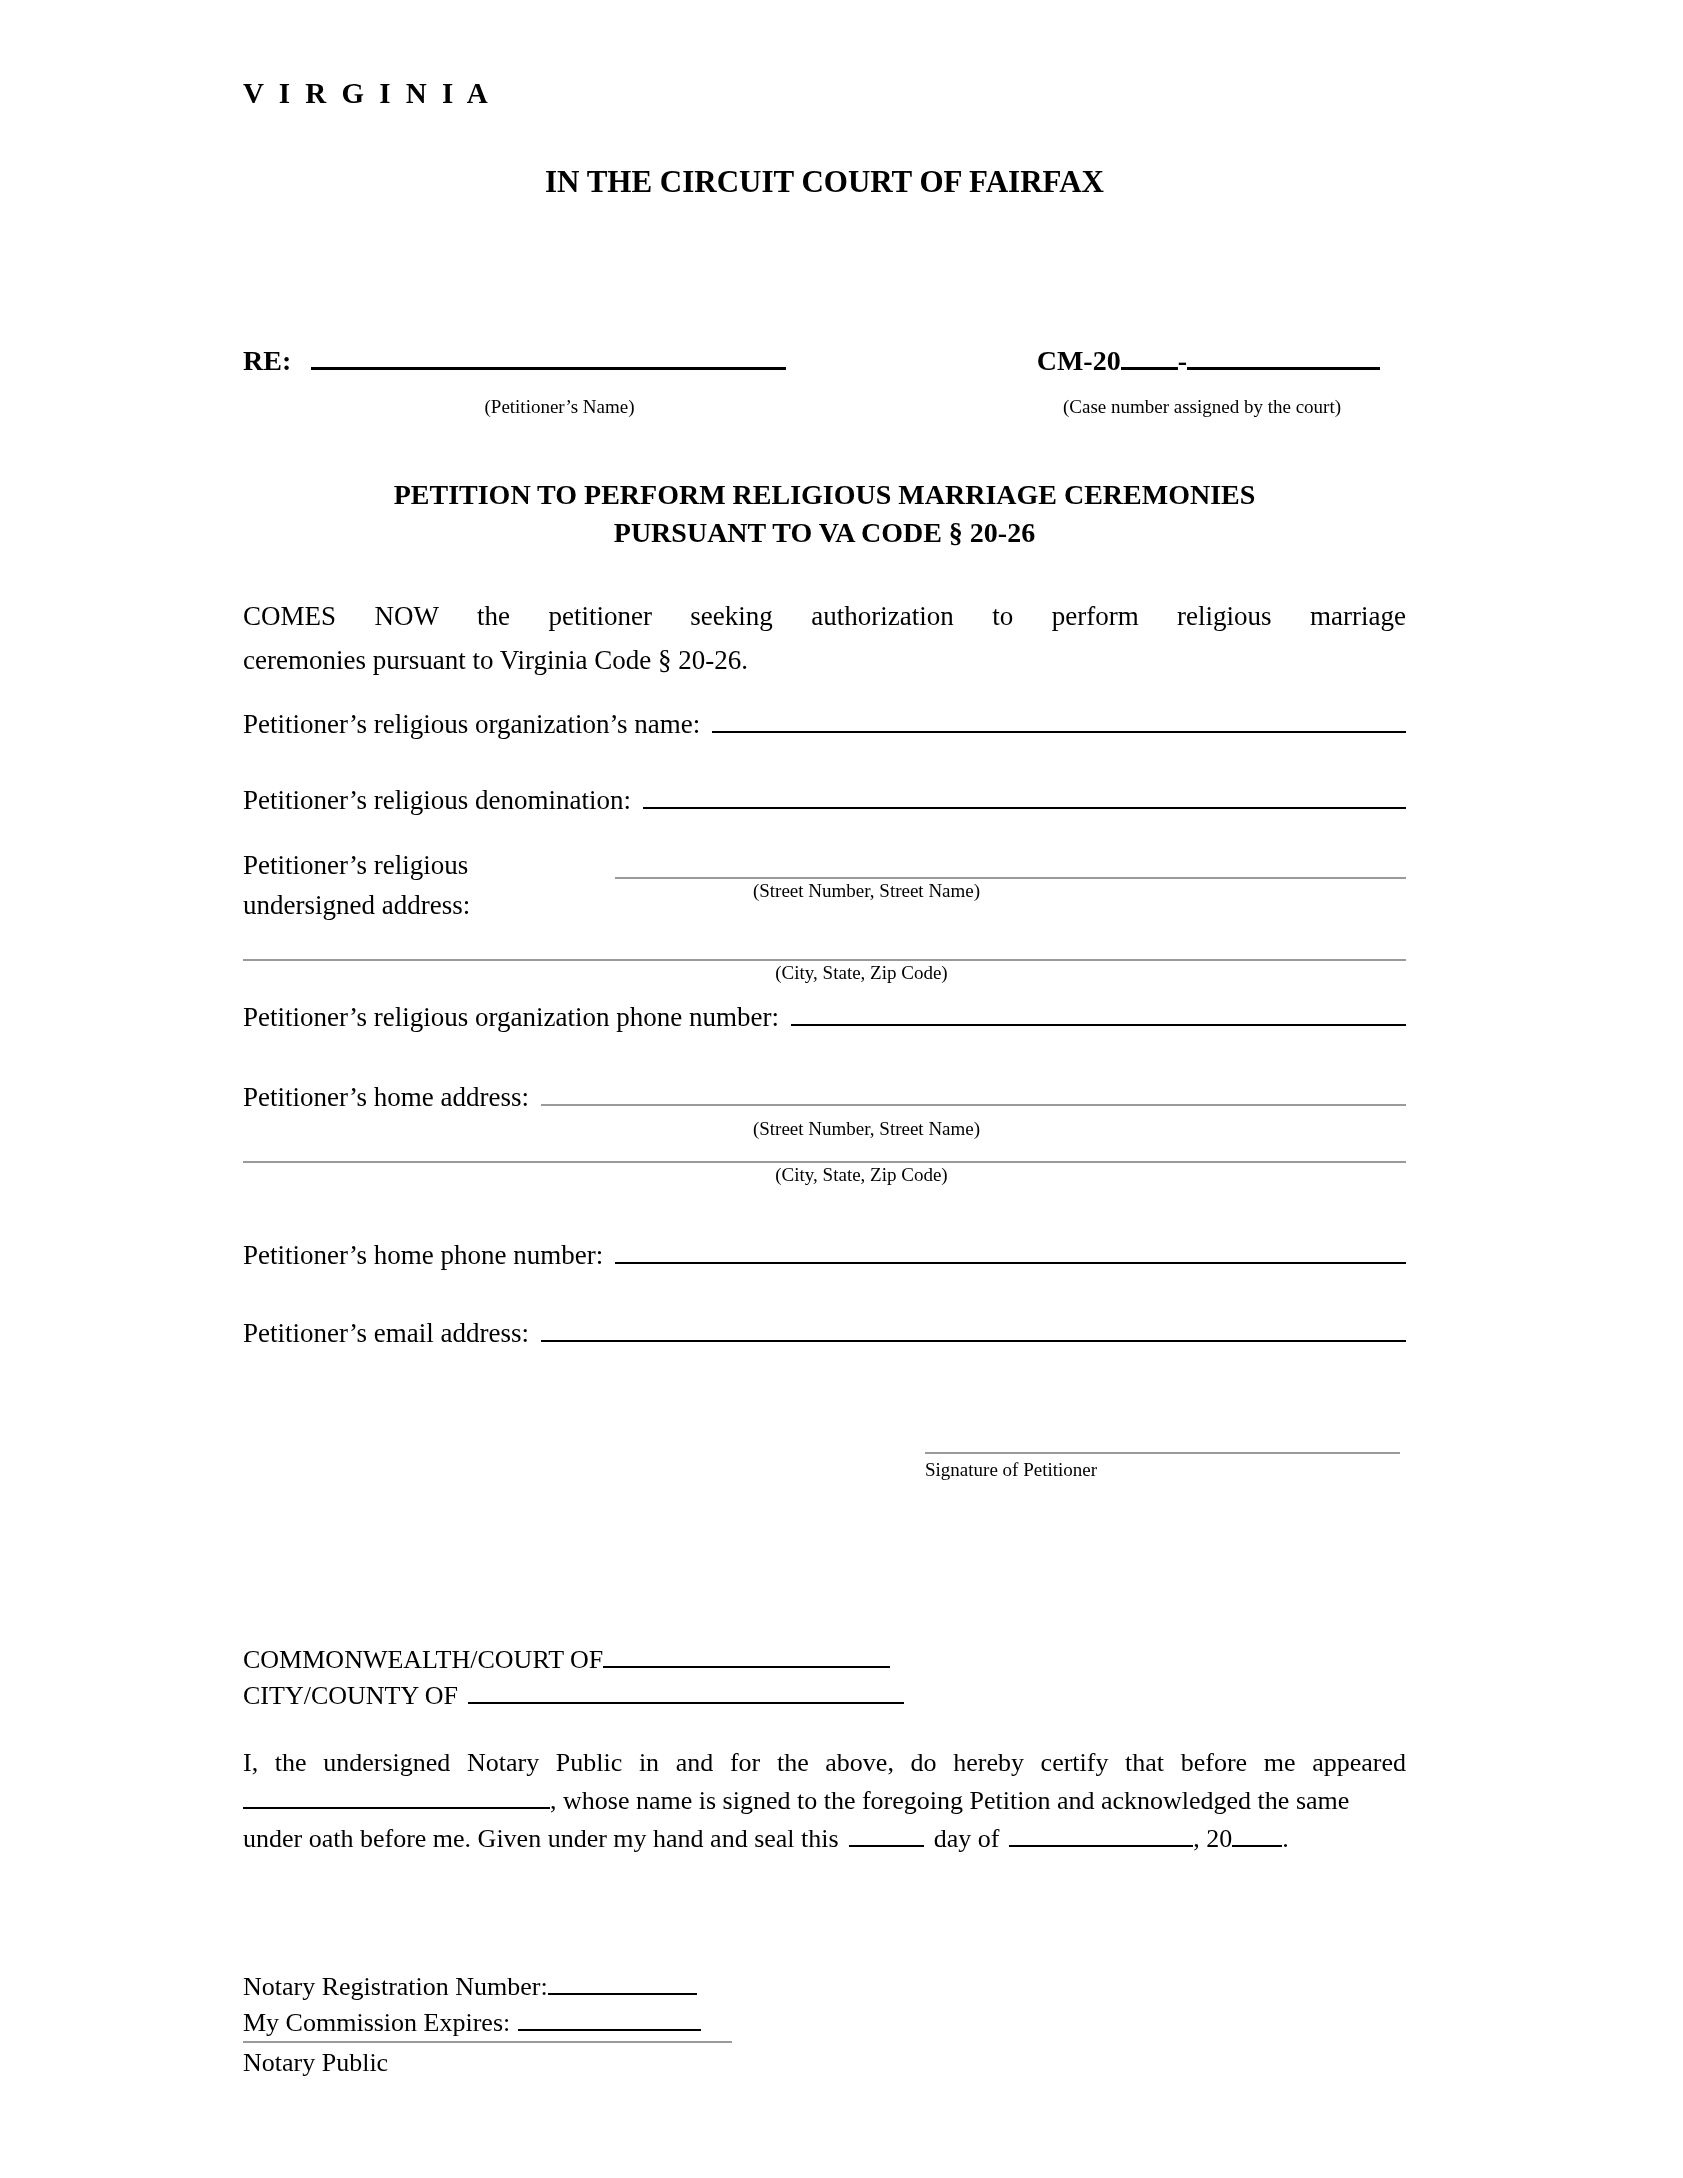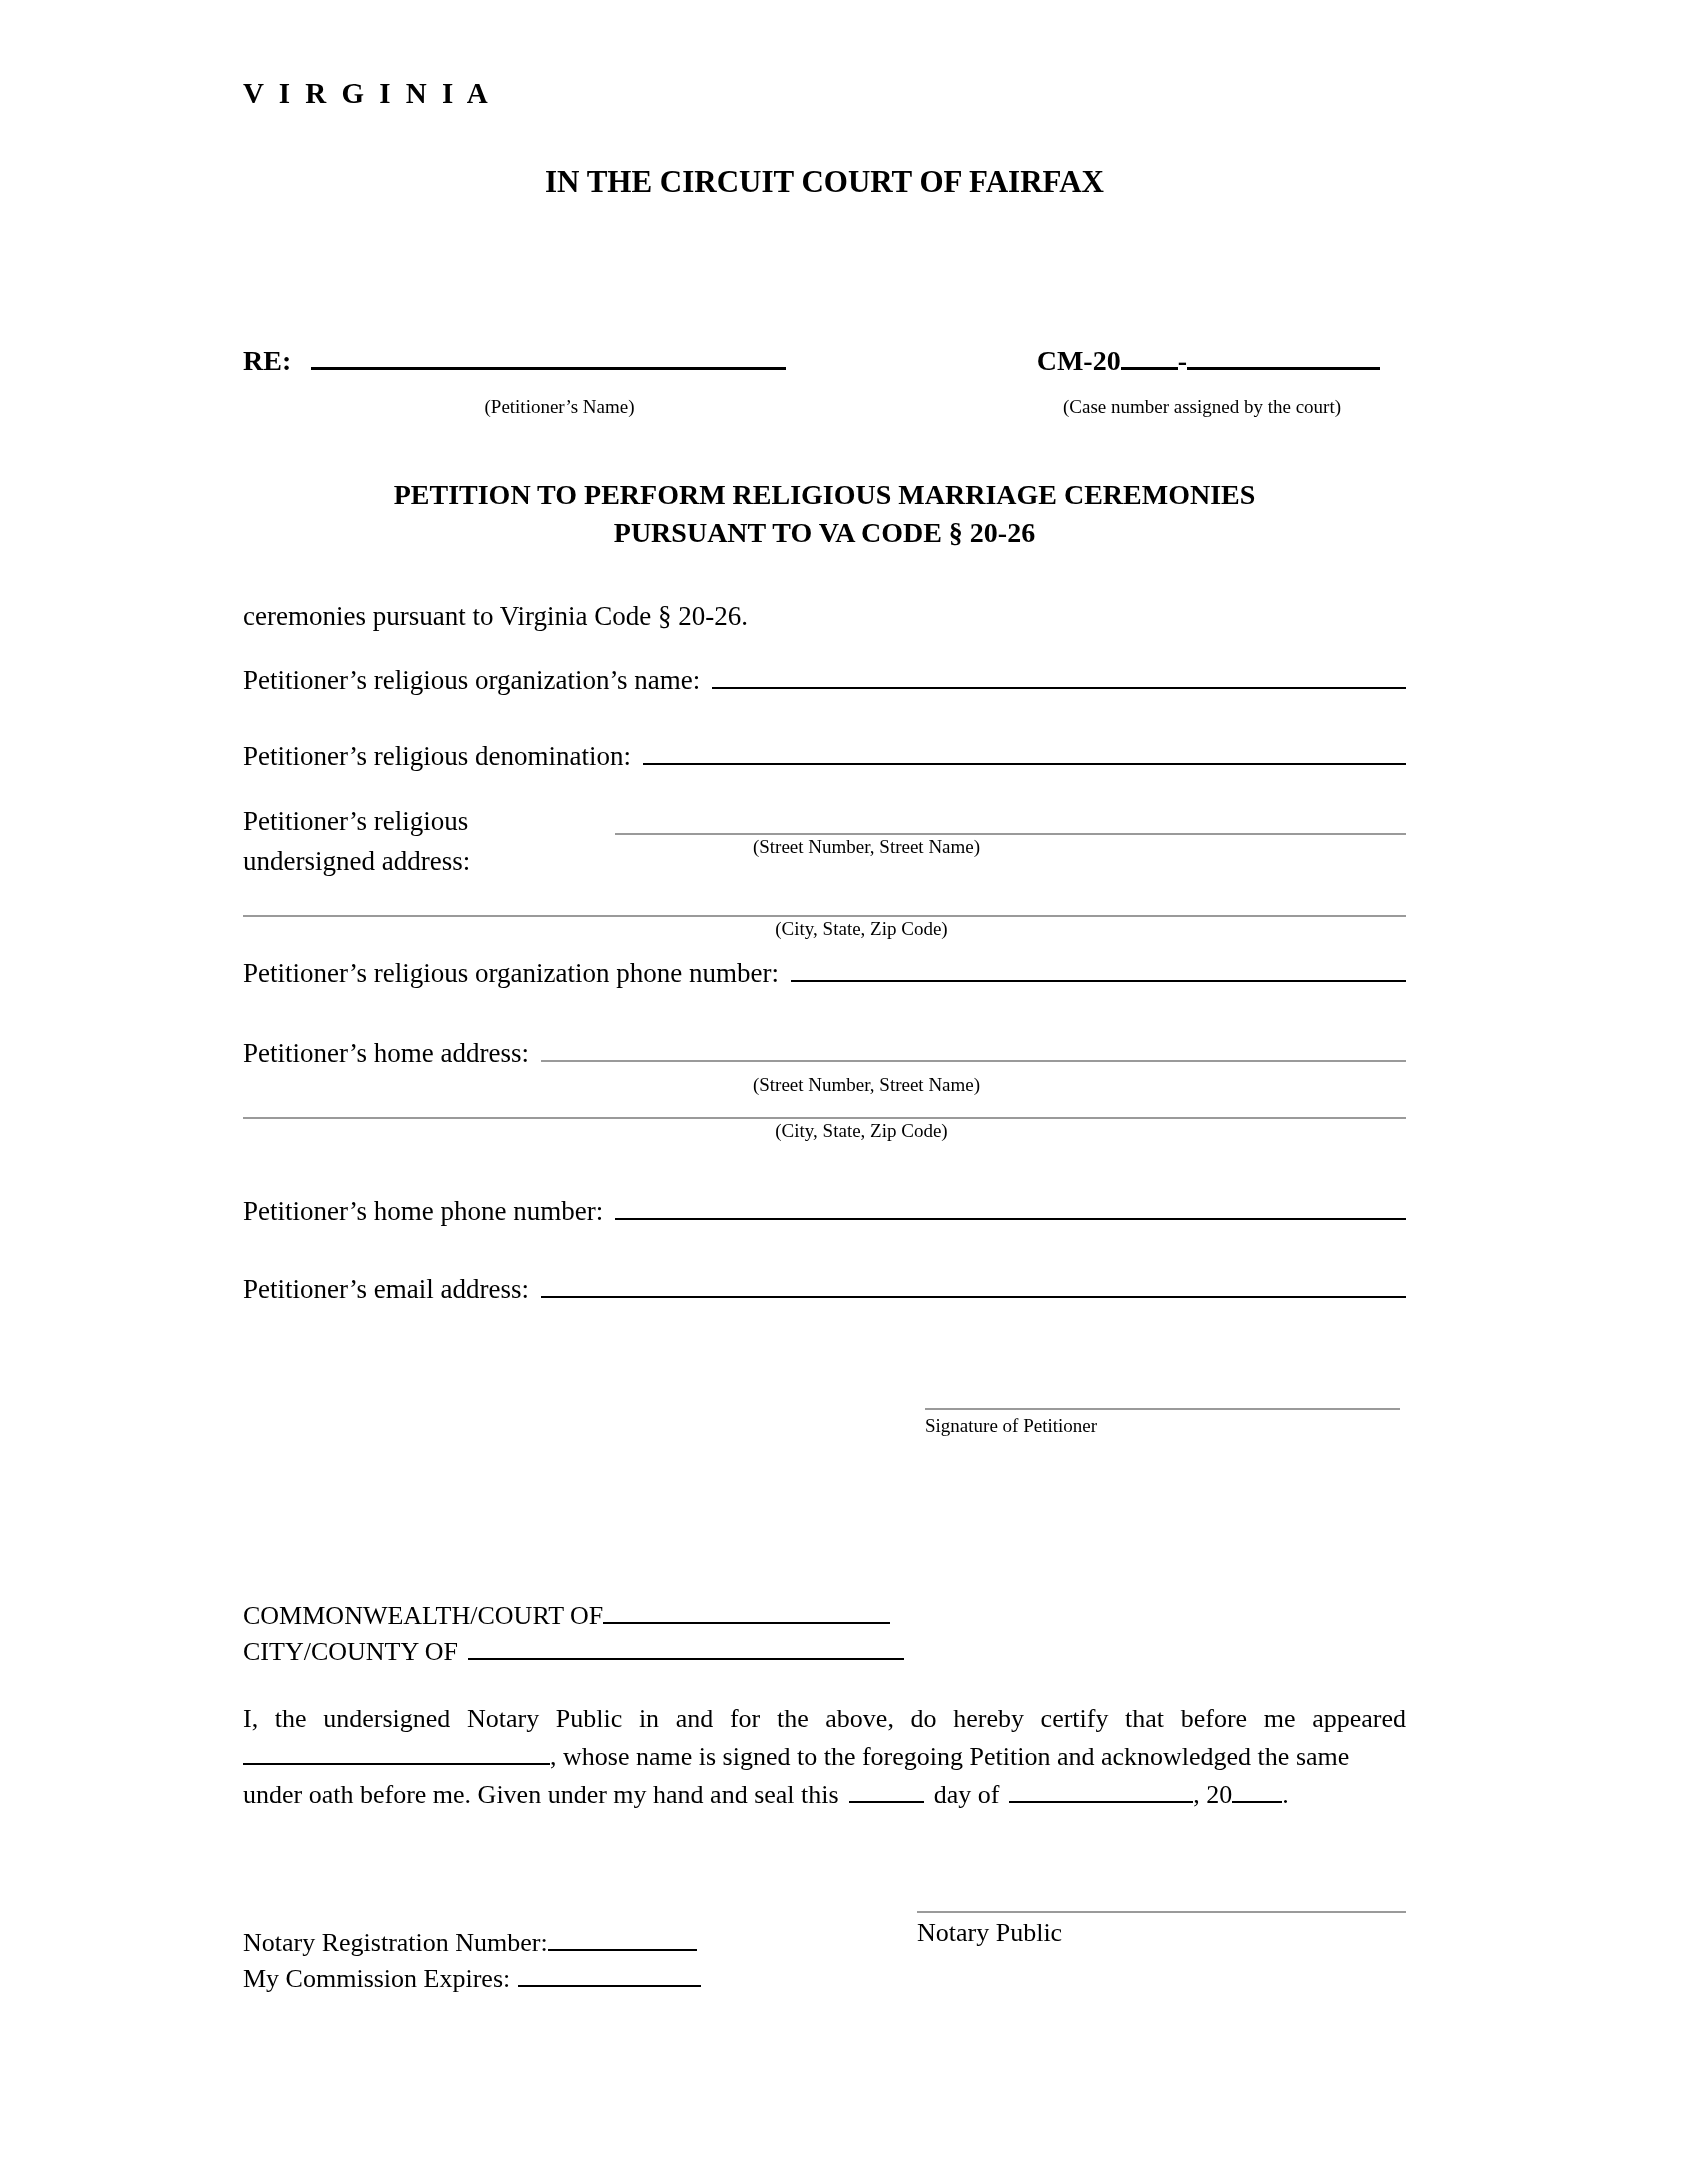--- a/index.html
+++ b/index.html
@@ -42,21 +42,21 @@
   .addr-right{ flex:1 1 auto; }
   .line-strip{ border-bottom:2px solid #9a9a9a; }
 
   .sig-block{ margin-left:682px; width:475px; margin-top:99px; }
   .cap-left{ font-size:19px; line-height:24px; margin-top:4px; }
 
   .cw-block{ margin-top:160px; font-size:26px; line-height:36px; }
 
   .certify{ margin-top:30px; font-size:26px; line-height:38px; }
 
-  .bottom-block{ display:flex; justify-content:space-between; margin-top:97px; font-size:26px; line-height:36px; }
+  .bottom-block{ display:flex; justify-content:space-between; margin-top:97px; font-size:26px; line-height:36px;flex-direction:column; }
   .bottom-left{ margin-top:14px; }
   .bottom-right{ width:489px; }
   .cap-center{ font-size:26px; line-height:36px; margin-top:2px; }
 </style>
 </head>
 <body>
 
 <div class="page">
 
   <div class="h-state">V I R G I N I A</div>
@@ -72,20 +72,21 @@
     <span class="capbox" style="margin-left:79px;width:475px">(Petitioner’s Name)</span>
     <span class="capbox" style="width:356px;margin-left:auto;margin-right:26px">(Case number assigned by the court)</span>
   </div>
 
   <div class="title">
     <div>PETITION TO PERFORM RELIGIOUS MARRIAGE CEREMONIES</div>
     <div>PURSUANT TO VA CODE § 20-26</div>
   </div>
 
   <div class="intro">
+    <div class="just">COMES NOW the petitioner seeking authorization to perform religious marriage</div>
     <div>ceremonies pursuant to Virginia Code § 20-26.</div>
   </div>
 
   <div class="frow" style="margin-top:22px">
     <span class="flabel">Petitioner’s religious organization’s name:</span>
     <span class="bfill"></span>
   </div>
 
   <div class="frow" style="margin-top:36px">
     <span class="flabel">Petitioner’s religious denomination:</span>

